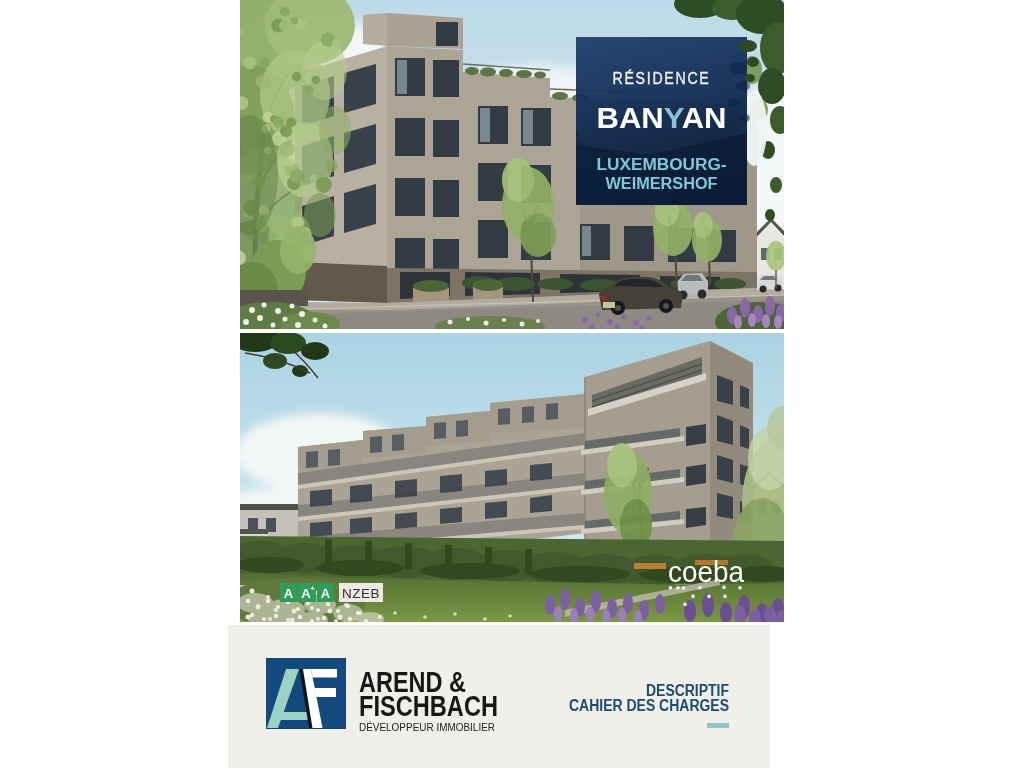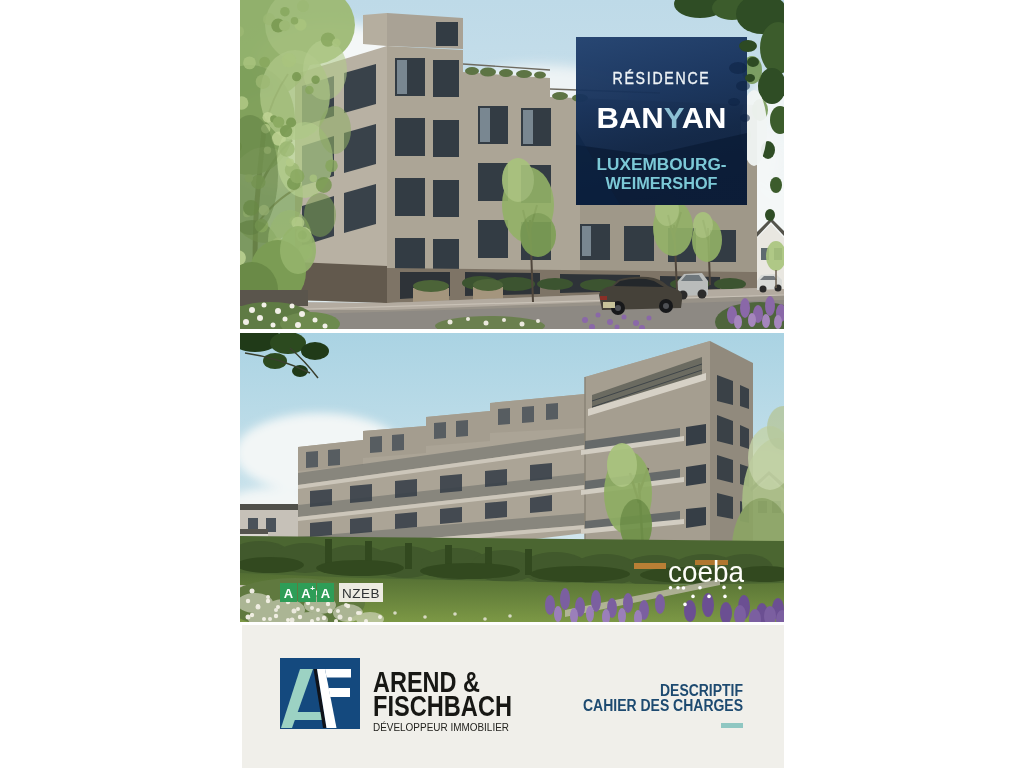--- a/index.html
+++ b/index.html
@@ -1,20 +1,20 @@
 <!DOCTYPE html>
 <html><head>
 <meta charset="utf-8">
 <style>
   html,body{margin:0;padding:0;background:#ffffff;width:1024px;height:768px;overflow:hidden;}
   body{font-family:"Liberation Sans",sans-serif;}
   .abs{position:absolute;}
   #photo1{left:240px;top:0;width:544px;height:274px;}
   #photo2{left:240px;top:333px;width:544px;height:289px;}
-  #footer{left:242px;top:625px;width:444px;height:143px;background:#f0efea;}
+  #footer{left:228px;top:625px;width:444px;height:143px;background:#f0efea;}
 </style>
 </head>
 <body>
 <div class="abs" id="photo1">
 <svg width="544" height="329" viewBox="0 0 544 329">
 <defs>
   <linearGradient id="sky1" x1="0" y1="0" x2="0" y2="1">
     <stop offset="0" stop-color="#bedae8"></stop>
     <stop offset="0.55" stop-color="#cde2ec"></stop>
     <stop offset="1" stop-color="#e3edf0"></stop>

